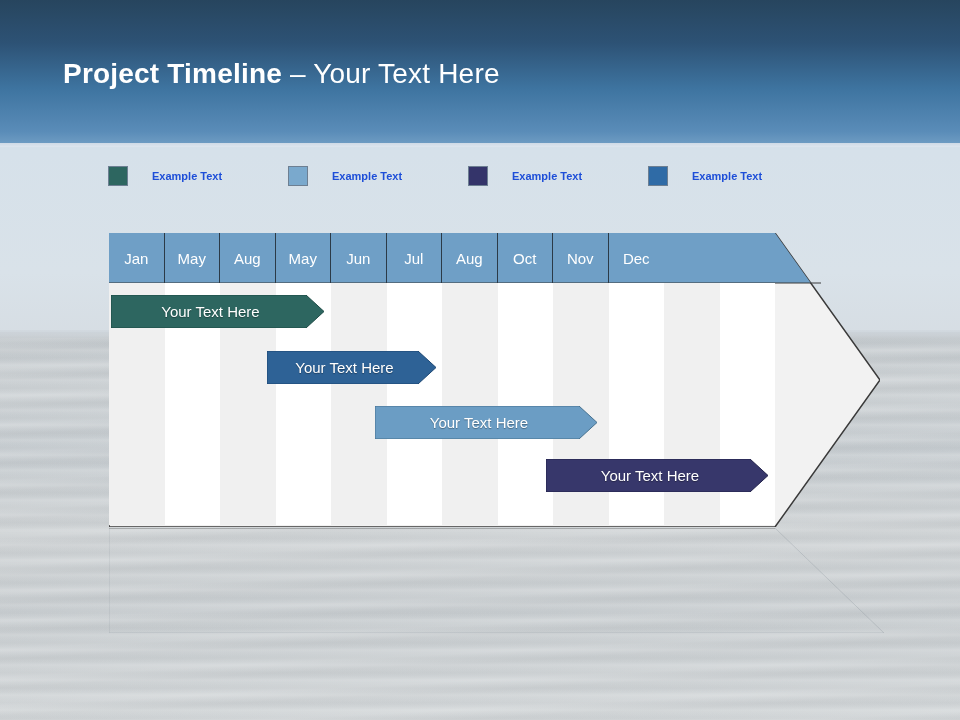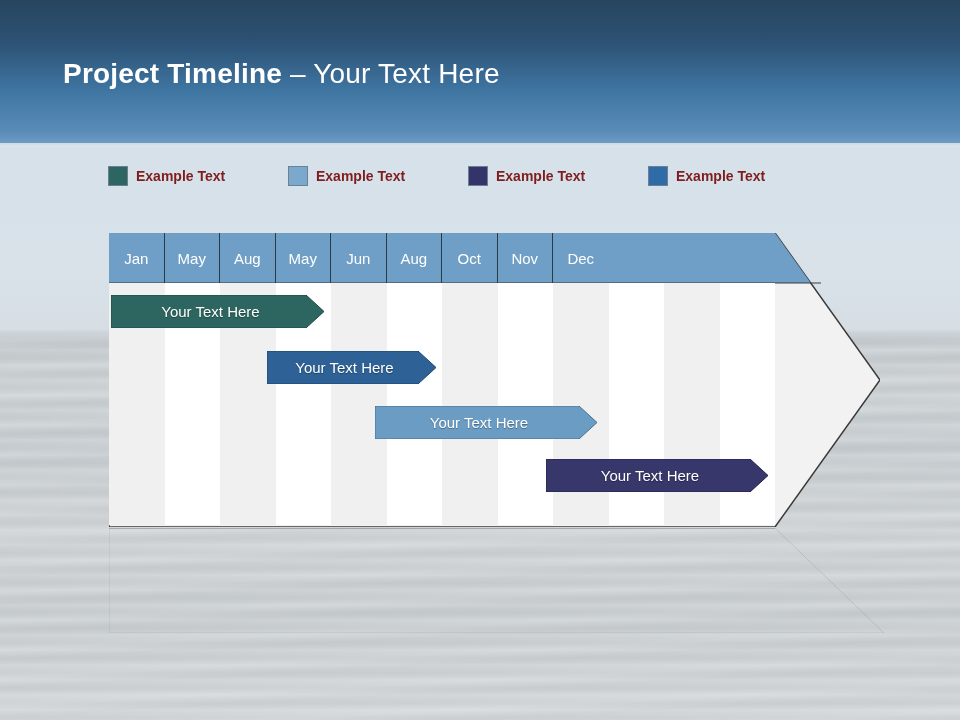--- a/index.html
+++ b/index.html
@@ -105,24 +105,24 @@
     white-space: nowrap;
   }
   .legend-swatch {
     width: 20px;
     height: 20px;
     border: 1px solid #6d7f92;
     box-sizing: border-box;
     flex: 0 0 auto;
   }
   .legend-label {
-    margin-left: 8px;
-    font-size: 14px;
+    margin-left: 24px;
+    font-size: 11px;
     font-weight: bold;
-    color: #7f1d1d;
+    color: #1d4ed8;
   }
 
   
   .chart {
     position: absolute;
     left: 109px;
     top: 233px;
     width: 771px;
     height: 294px;
   }
@@ -269,20 +269,21 @@
       <div class="col-stripe alt"></div>
       <div class="col-stripe plain"></div>
     </div>
 
     <div class="month-head">
       <div class="month-cell">Jan</div>
       <div class="month-cell">May</div>
       <div class="month-cell">Aug</div>
       <div class="month-cell">May</div>
       <div class="month-cell">Jun</div>
+      <div class="month-cell">Jul</div>
       <div class="month-cell">Aug</div>
       <div class="month-cell">Oct</div>
       <div class="month-cell">Nov</div>
       <div class="month-cell">Dec</div>
     </div>
 
     <div class="bar" style="left:2px; top:62px; width:213px;">
       <svg width="213" height="33" viewBox="0 0 213 33">
         <polygon points="0,0 195,0 213,16.5 195,33 0,33" fill="#2d6660" stroke="#1d4a45" stroke-width="1"></polygon>
       </svg>

